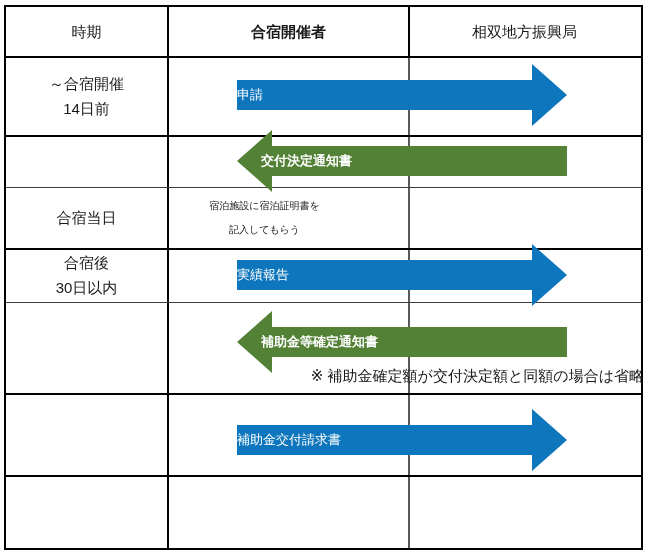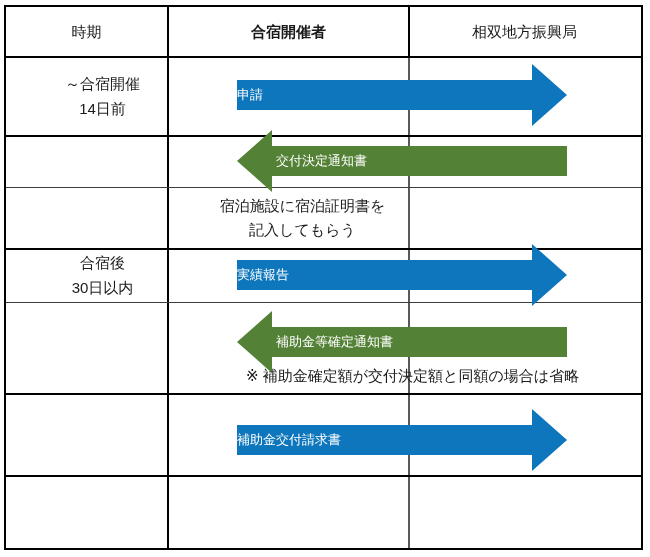--- a/index.html
+++ b/index.html
@@ -19,39 +19,39 @@
   .vline{position:absolute;width:2px;background:#000;z-index:1;}
   .v1{left:161px;top:0;bottom:0;}
   .v2a{left:402px;top:0;height:49px;}
   .v2b{position:absolute;left:402px;top:49px;bottom:0;width:2px;background:#595959;z-index:0;}
   
   .cell{
     position:absolute;display:flex;align-items:center;justify-content:center;
     text-align:center;white-space:pre-line;border-radius:21px;
   }
   .hd{font-size:15px;line-height:22px;}
-  .c1{left:0;width:161px;font-size:15px;line-height:25px;margin-left:16px;}
+  .c1{left:0;width:161px;font-size:15px;line-height:25px;}
   .hc1{left:0;width:161px;top:0;height:49px;}
   .hc2{left:163px;width:239px;top:0;height:49px;font-weight:bold;}
   .hc3{left:404px;width:229px;top:0;height:49px;}
-  .action{left:163px;width:191px;top:180px;height:61px;font-size:15px;line-height:24px;margin-left:38px;}
+  .action{left:163px;width:191px;top:180px;height:61px;font-size:10px;line-height:24px;}
   .note{
-    position:absolute;left:240px;width:390px;top:360px;height:20px;
-    font-size:15px;text-align:left;z-index:2;
+    position:absolute;left:248px;width:390px;top:360px;height:20px;
+    font-size:15px;text-align:right;z-index:2;
   }
   
   .arrow{position:absolute;left:231px;width:330px;height:62px;z-index:2;}
   .arrow svg{display:block;position:absolute;left:0;top:0;}
   .albl{
     position:absolute;top:16px;height:30px;line-height:30px;
     color:#ffffff;font-size:13px;text-align:left;white-space:nowrap;
     overflow:hidden;
   }
   .albl-r{left:0;width:295px;}
-  .albl-l{left:39px;width:295px;}
+  .albl-l{left:24px;width:295px;font-weight:bold;}
 </style>
 </head>
 <body>
 
 <div class="stage">
   <div class="tbl">
 
     <div class="vline v1"></div>
     <div class="vline v2a"></div>
     <div class="v2b"></div>
@@ -63,20 +63,21 @@
     <div class="hline thin" style="top:295px"></div>
     <div class="hline thick" style="top:386px"></div>
     <div class="hline thick" style="top:468px"></div>
 
     <div class="cell hd hc1">時期</div>
     <div class="cell hd hc2">合宿開催者</div>
     <div class="cell hd hc3">相双地方振興局</div>
 
     <div class="cell c1" style="top:49px;height:79px">～合宿開催
 14日前</div>
+    <div class="cell c1" style="top:180px;height:61px">合宿当日</div>
     <div class="cell c1" style="top:241px;height:54px">合宿後
 30日以内</div>
 
     <div class="cell action">宿泊施設に宿泊証明書を
 記入してもらう</div>
 
     <div class="arrow" style="top:57px">
       <svg width="330" height="62" viewBox="0 0 330 62">
         <polygon points="0,16 295,16 295,0 330,31 295,62 295,46 0,46" style="fill: rgb(14, 118, 189);"></polygon>
       </svg>

